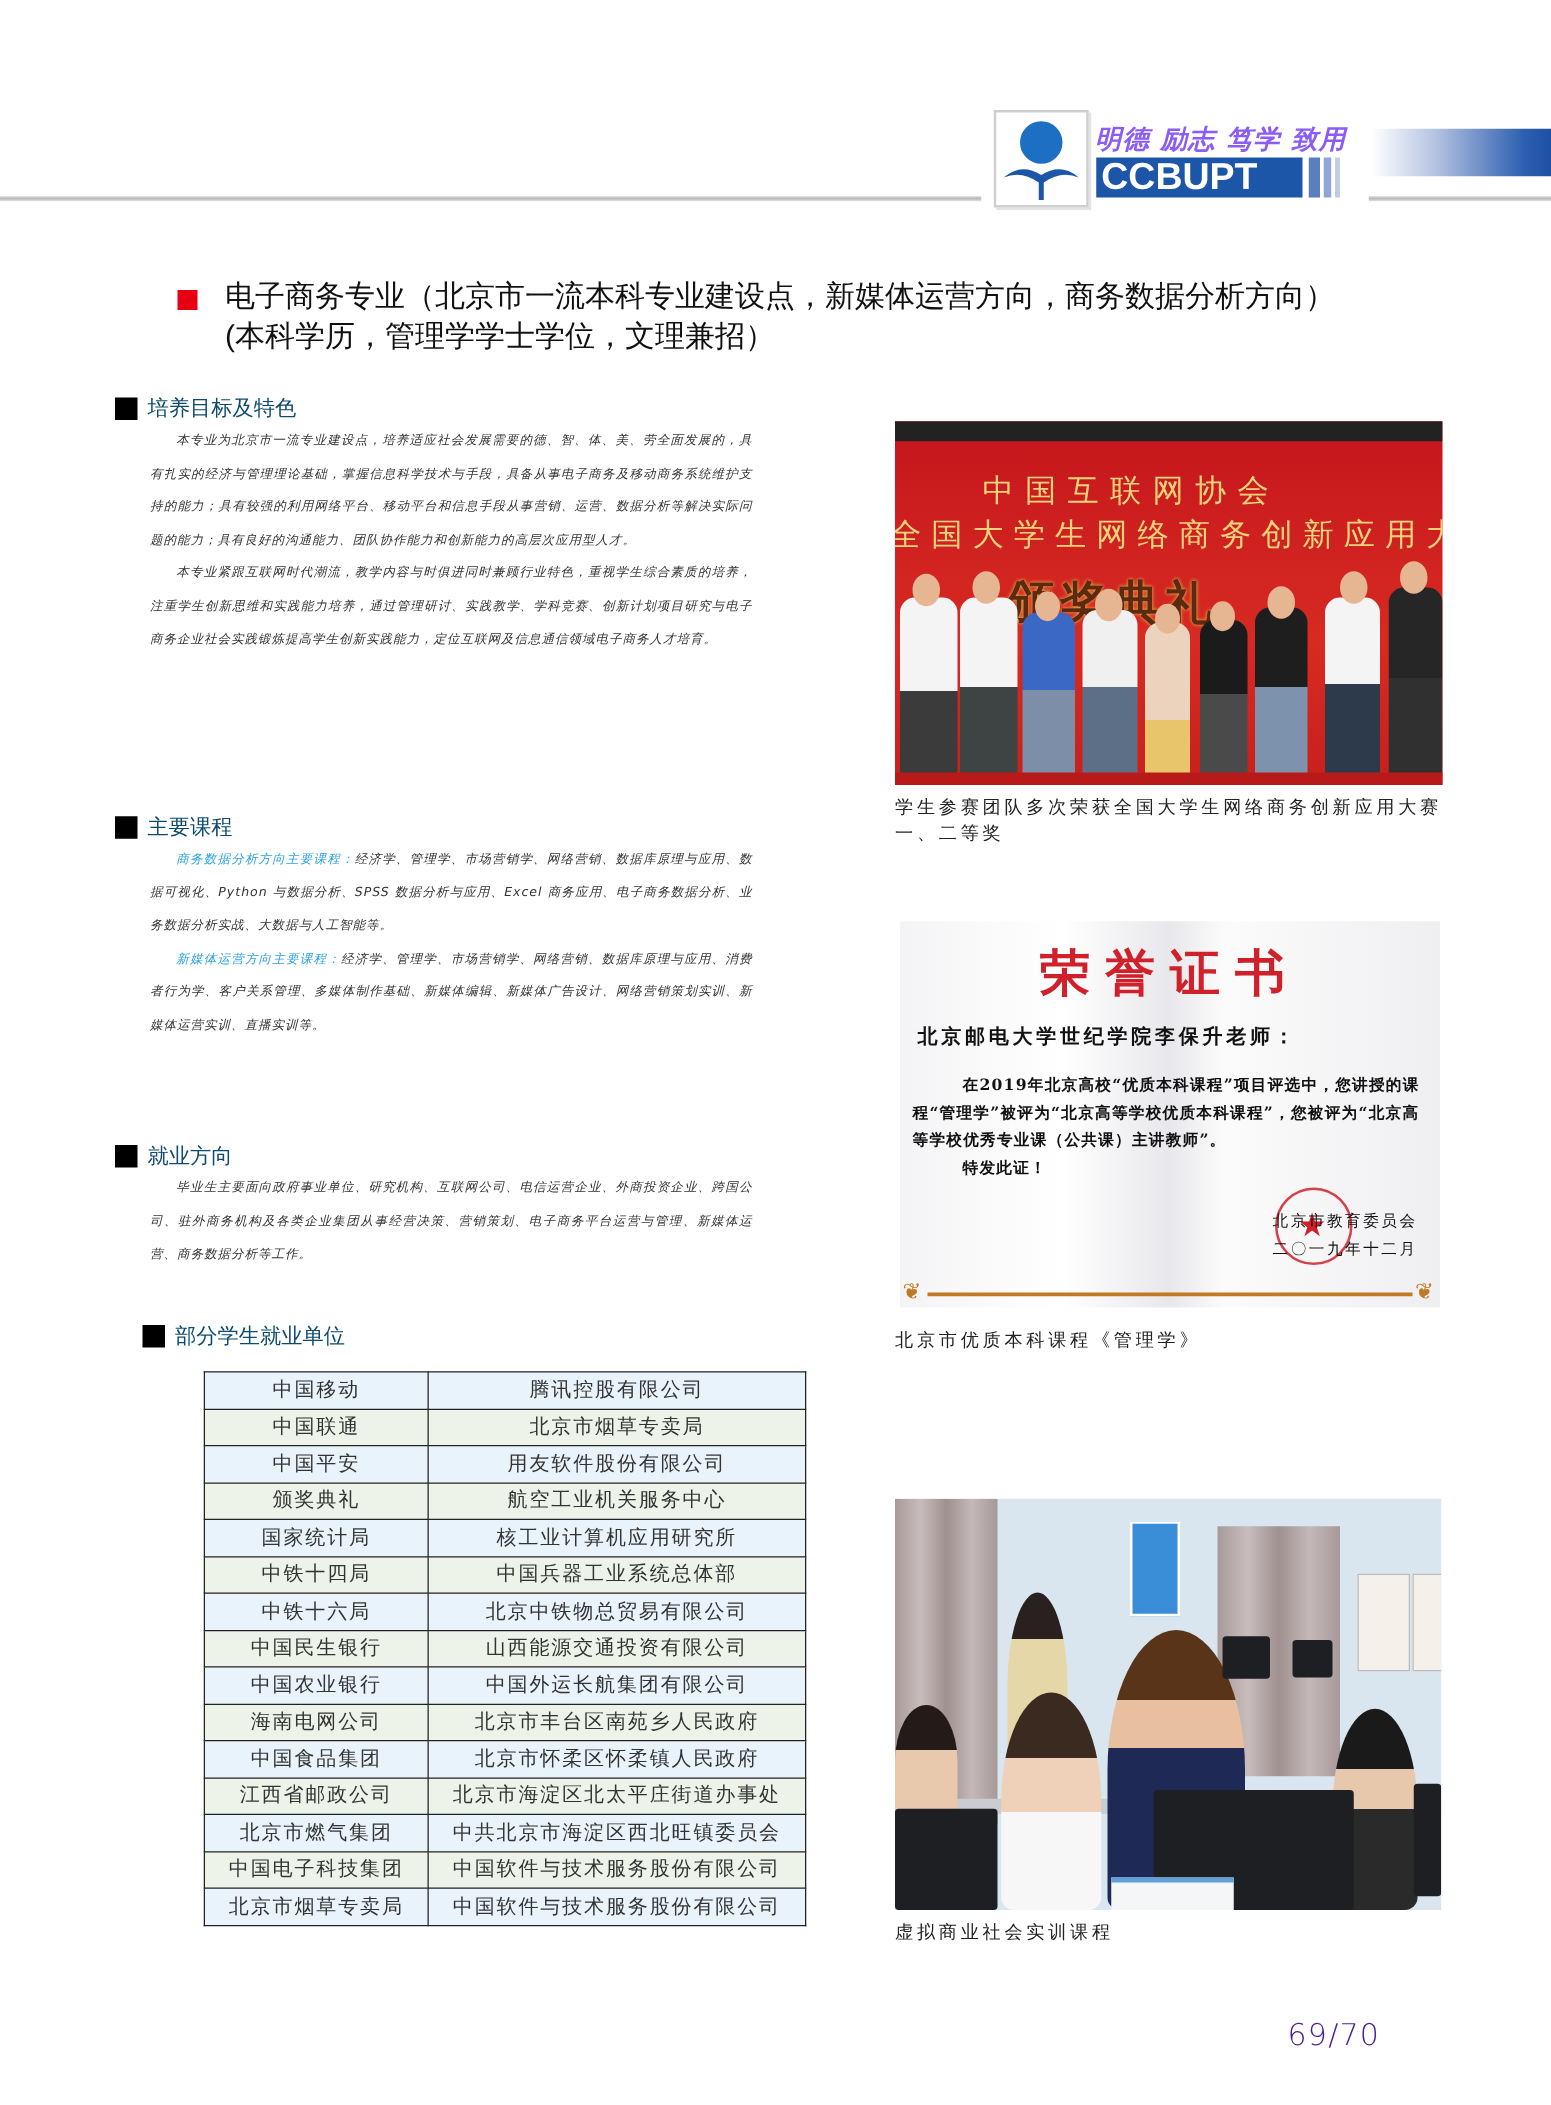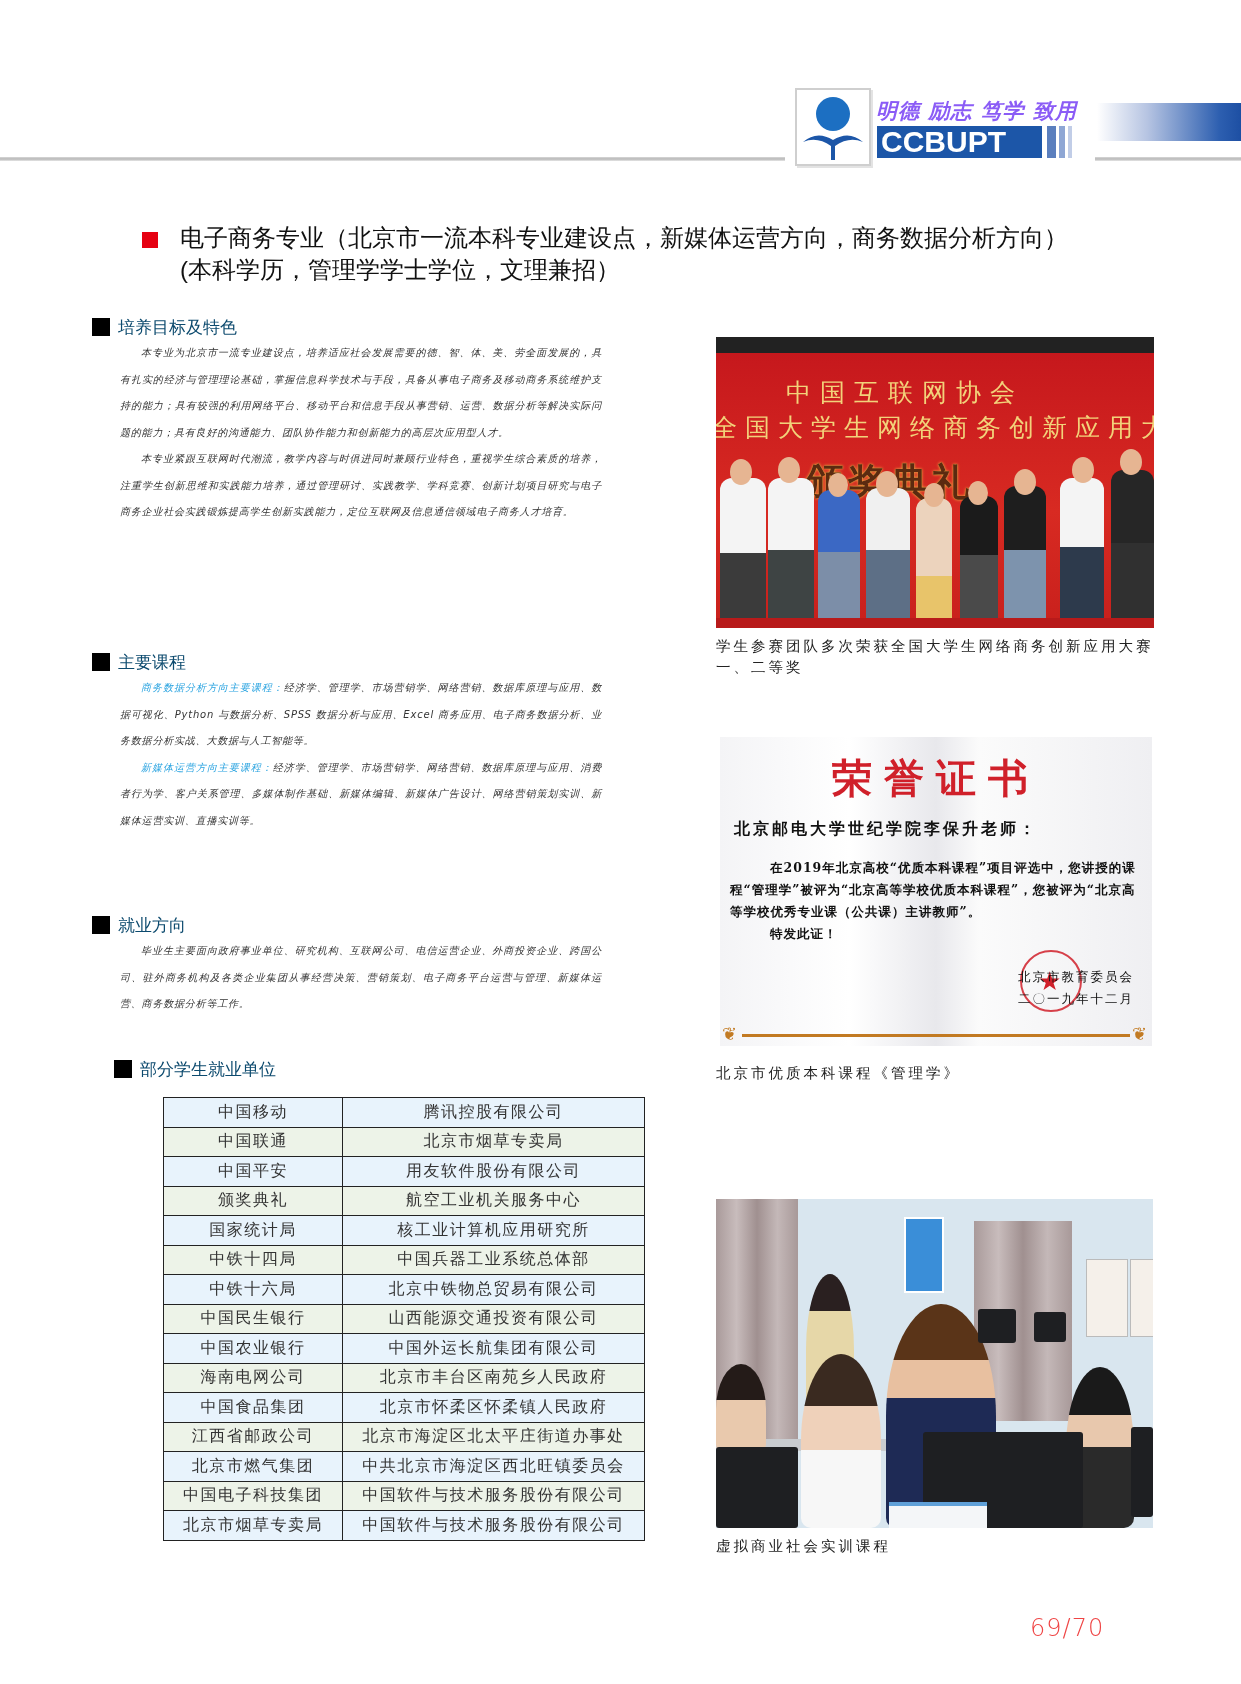--- a/index.html
+++ b/index.html
@@ -85,21 +85,21 @@
 
   
   .ph3 { left: 716px; top: 1199px; width: 437px; height: 329px; background: #d9e6ef; }
   .ph3 .curtain { position: absolute; background: linear-gradient(to right, #a99a9a, #c8bcbc, #a09090, #c4b8b8, #a89999); }
   .ph3 .poster { position: absolute; background: #3a8ed8; border: 2px solid #fff; }
   .ph3 .board { position: absolute; background: #f5f0ea; border: 1px solid #bbb; }
   .ph3 .monitor { position: absolute; background: #1e1f22; border-radius: 3px; }
   .ph3 .person { position: absolute; border-radius: 50% 50% 10px 10px; }
   .ph3 .desk { position: absolute; background: #c9ccd0; }
 
-  .pagenum { position: absolute; left: 1030px; top: 1614px; font-size: 24px; color: #ef4444;
+  .pagenum { position: absolute; left: 1030px; top: 1614px; font-size: 24px; color: #4c1d95;
              font-family: "DejaVu Sans", sans-serif; letter-spacing: 1px; font-weight: 200; }
 </style>
 </head>
 <body>
 
 <div class="hdr-line left"></div>
 <div class="hdr-line right"></div>
 <div class="logo-box">
   <svg viewBox="0 0 72 74">
     <circle cx="36" cy="24" r="17" fill="#1c6fc2"></circle>

